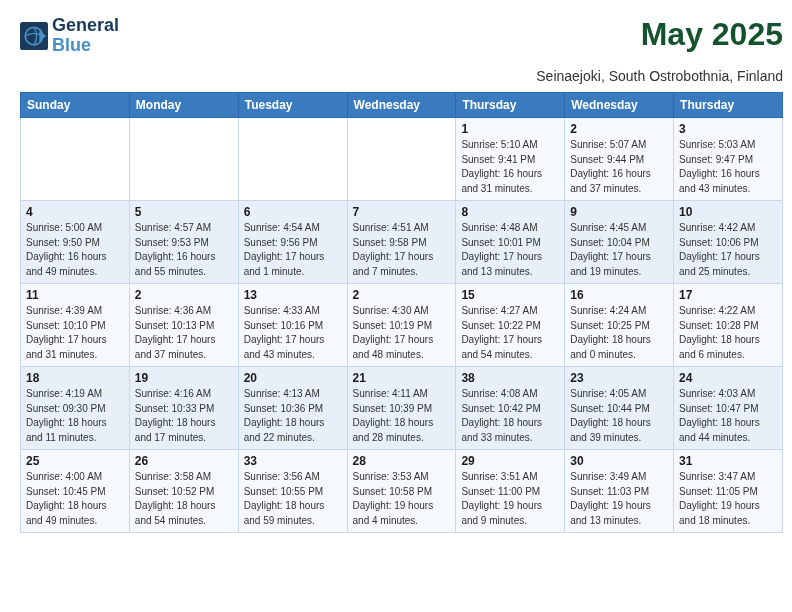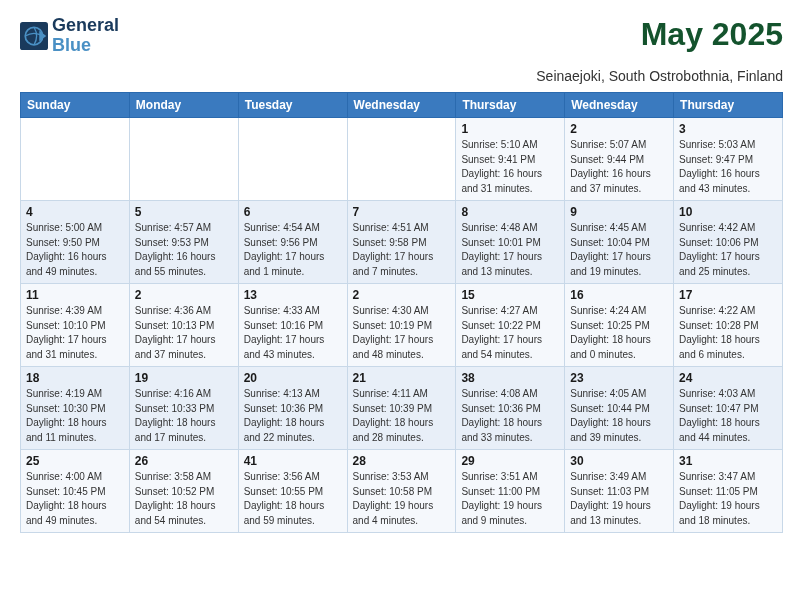--- a/index.html
+++ b/index.html
@@ -259,21 +259,21 @@
             <div class="day-info">Sunrise: 4:22 AM
 Sunset: 10:28 PM
 Daylight: 18 hours
 and 6 minutes.</div>
           </td>
         </tr>
         <tr>
           <td>
             <span class="day-num">18</span>
             <div class="day-info">Sunrise: 4:19 AM
-Sunset: 10:30 PM
+Sunset: 09:30 PM
 Daylight: 18 hours
 and 11 minutes.</div>
           </td>
           <td>
             <span class="day-num">19</span>
             <div class="day-info">Sunrise: 4:16 AM
 Sunset: 10:33 PM
 Daylight: 18 hours
 and 17 minutes.</div>
           </td>
@@ -287,21 +287,21 @@
           <td>
             <span class="day-num">21</span>
             <div class="day-info">Sunrise: 4:11 AM
 Sunset: 10:39 PM
 Daylight: 18 hours
 and 28 minutes.</div>
           </td>
           <td>
             <span class="day-num">38</span>
             <div class="day-info">Sunrise: 4:08 AM
-Sunset: 10:36 PM
+Sunset: 10:42 PM
 Daylight: 18 hours
 and 33 minutes.</div>
           </td>
           <td>
             <span class="day-num">23</span>
             <div class="day-info">Sunrise: 4:05 AM
 Sunset: 10:44 PM
 Daylight: 18 hours
 and 39 minutes.</div>
           </td>
@@ -322,21 +322,21 @@
 and 49 minutes.</div>
           </td>
           <td>
             <span class="day-num">26</span>
             <div class="day-info">Sunrise: 3:58 AM
 Sunset: 10:52 PM
 Daylight: 18 hours
 and 54 minutes.</div>
           </td>
           <td>
-            <span class="day-num">41</span>
+            <span class="day-num">33</span>
             <div class="day-info">Sunrise: 3:56 AM
 Sunset: 10:55 PM
 Daylight: 18 hours
 and 59 minutes.</div>
           </td>
           <td>
             <span class="day-num">28</span>
             <div class="day-info">Sunrise: 3:53 AM
 Sunset: 10:58 PM
 Daylight: 19 hours

